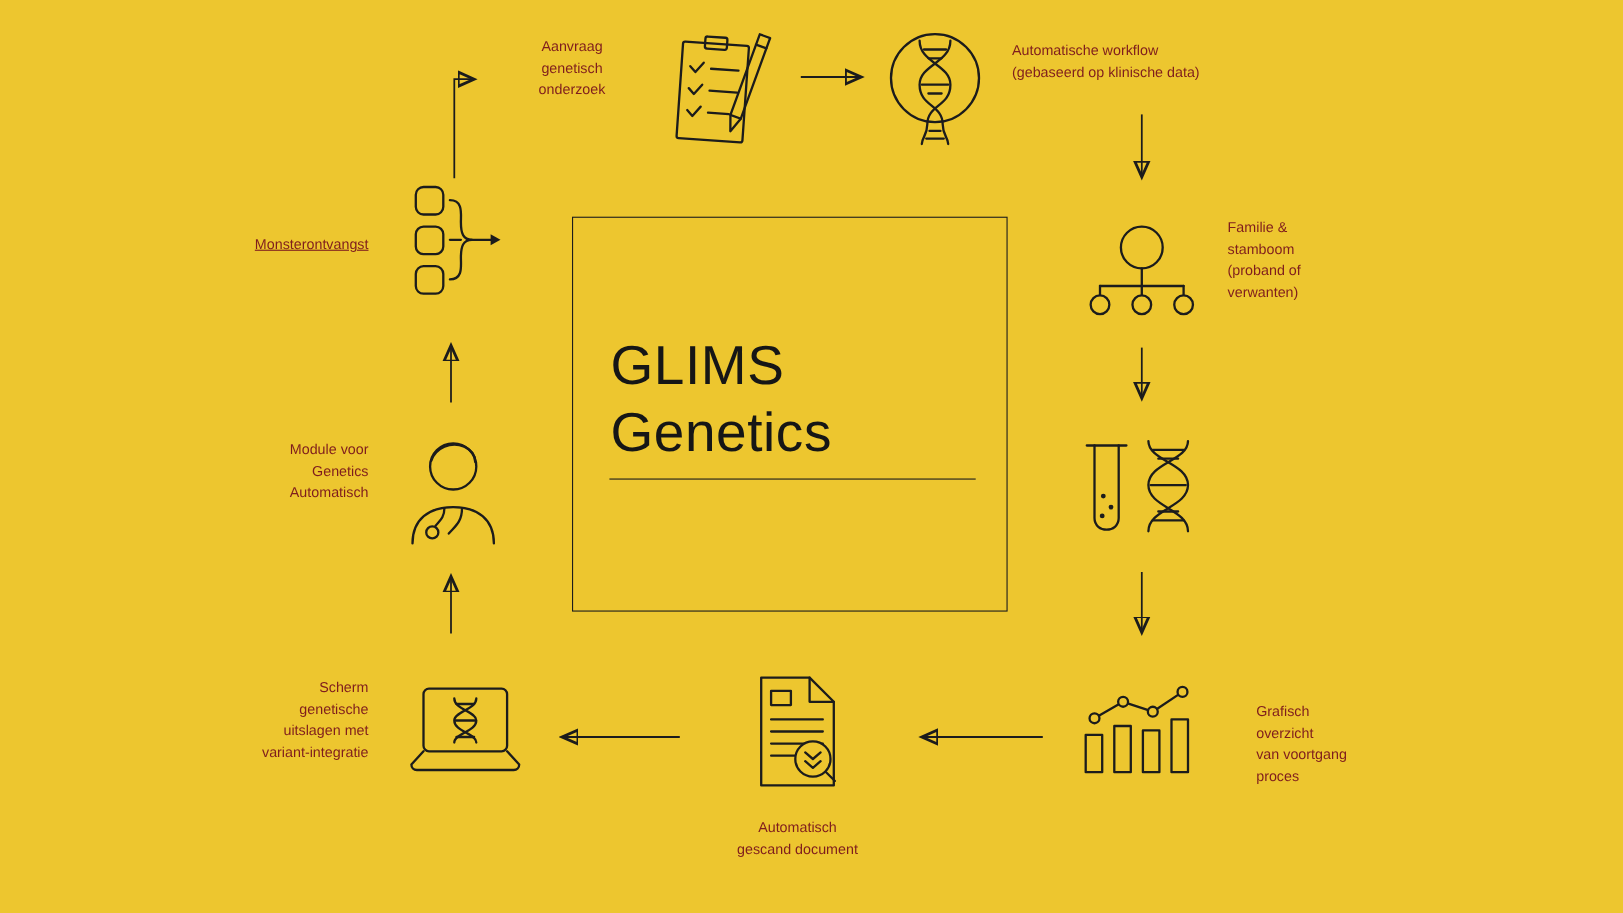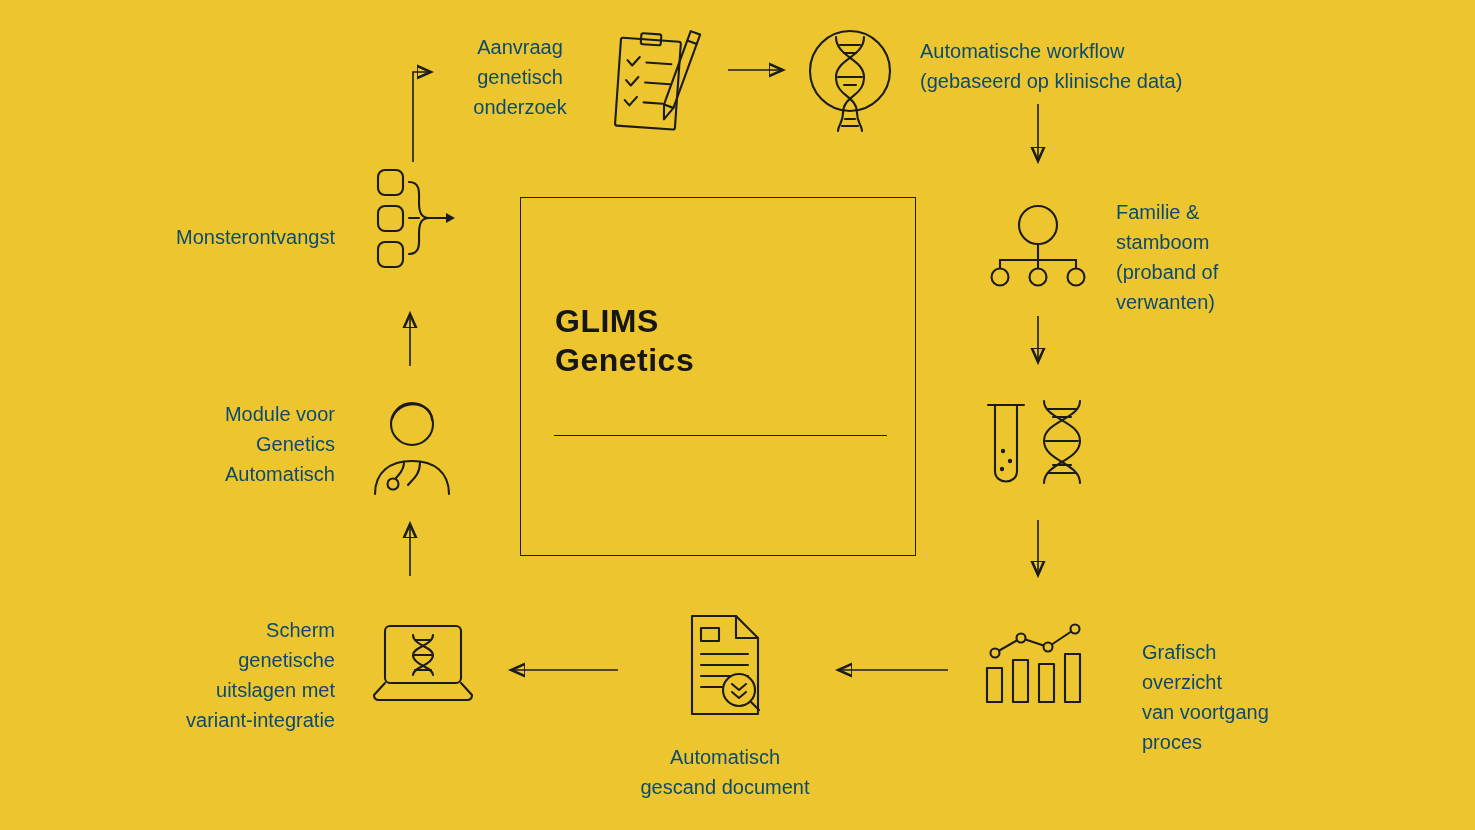--- a/index.html
+++ b/index.html
@@ -6,40 +6,40 @@
   #stage{
     position:relative;
     width:1475px;height:830px;
     background:#EDC62F;
     overflow:hidden;
     font-family:"Liberation Sans", sans-serif;
     color:#1c1c1c;
   }
   .label{
     position:absolute;
-    font-size:20px;
+    font-size:13px;
     line-height:1.5;
     white-space:pre-line;
-    color:#0c4a6e;
+    color:#7f1d1d;
   }
   .t-left{text-align:left;}
   .t-right{text-align:right;}
   .t-center{text-align:center;}
   .icon{position:absolute;}
   .icon svg{display:block;width:100%;height:100%;}
   .icon svg *{stroke:#1c1c1c;stroke-width:2.1;fill:none;stroke-linecap:round;stroke-linejoin:round;}
   .icon svg .fillbg{fill:#EDC62F;}
   .icon svg .fillink{fill:#1c1c1c;stroke:none;}
   #center-box{
     position:absolute;left:520px;top:197px;width:394px;height:357px;
     border:1.5px solid #1c1c1c;
   }
   #center-title{
     position:absolute;left:34px;top:104px;
-    font-size:32px;font-weight:700;line-height:1.22;
+    font-size:50px;font-weight:400;line-height:1.22;
     white-space:pre-line;letter-spacing:.5px;color:#161616;
   }
   #center-divider{
     position:absolute;left:33px;top:237px;width:333px;height:0;
     border-top:1.5px solid #1c1c1c;
   }
   #arrows{position:absolute;left:0;top:0;pointer-events:none;}
   #arrows path{stroke:#1c1c1c;stroke-width:1.6;fill:none;}
 </style>
 </head>
@@ -85,21 +85,21 @@
 proces</div>
   <div class="label t-center" style="left:600px;top:742px;width:250px;">Automatisch
 gescand document</div>
   <div class="label t-right" style="left:130px;top:615px;width:205px;">Scherm
 genetische
 uitslagen met
 variant-integratie</div>
   <div class="label t-right" style="left:150px;top:399px;width:185px;">Module voor
 Genetics
 Automatisch</div>
-  <div class="label t-right" style="left:125px;top:222px;width:210px;">Monsterontvangst</div>
+  <div class="label t-right" style="left:125px;top:212px;width:210px;text-decoration:underline;">Monsterontvangst</div>
 
   <div class="icon" style="left:608px;top:28px;width:95px;height:110px;">
     <svg viewBox="0 0 95 110">
       <g transform="rotate(4 45 55)">
         <rect x="10" y="12" width="60" height="88" rx="2"></rect>
         <rect x="30" y="6" width="20" height="11" rx="2"></rect>
         <polyline points="18,34 23,39 30,30"></polyline>
         <line x1="37" y1="35" x2="62" y2="35"></line>
         <polyline points="18,54 23,59 30,50"></polyline>
         <line x1="37" y1="55" x2="62" y2="55"></line>

